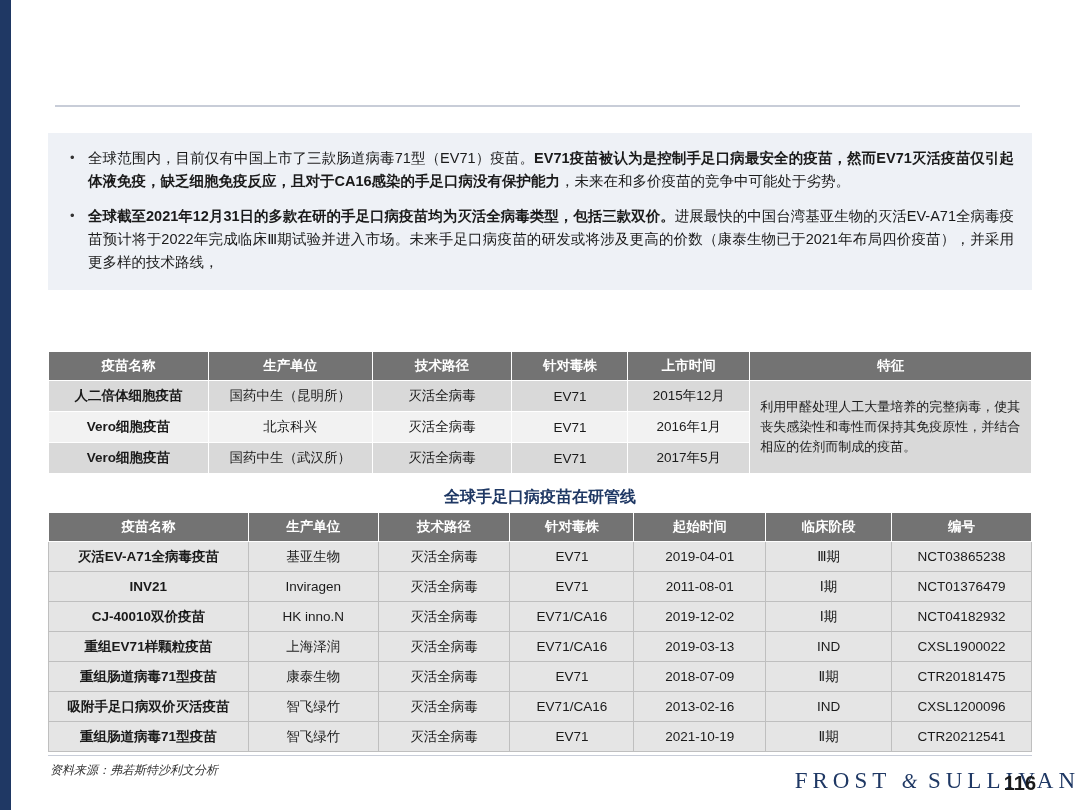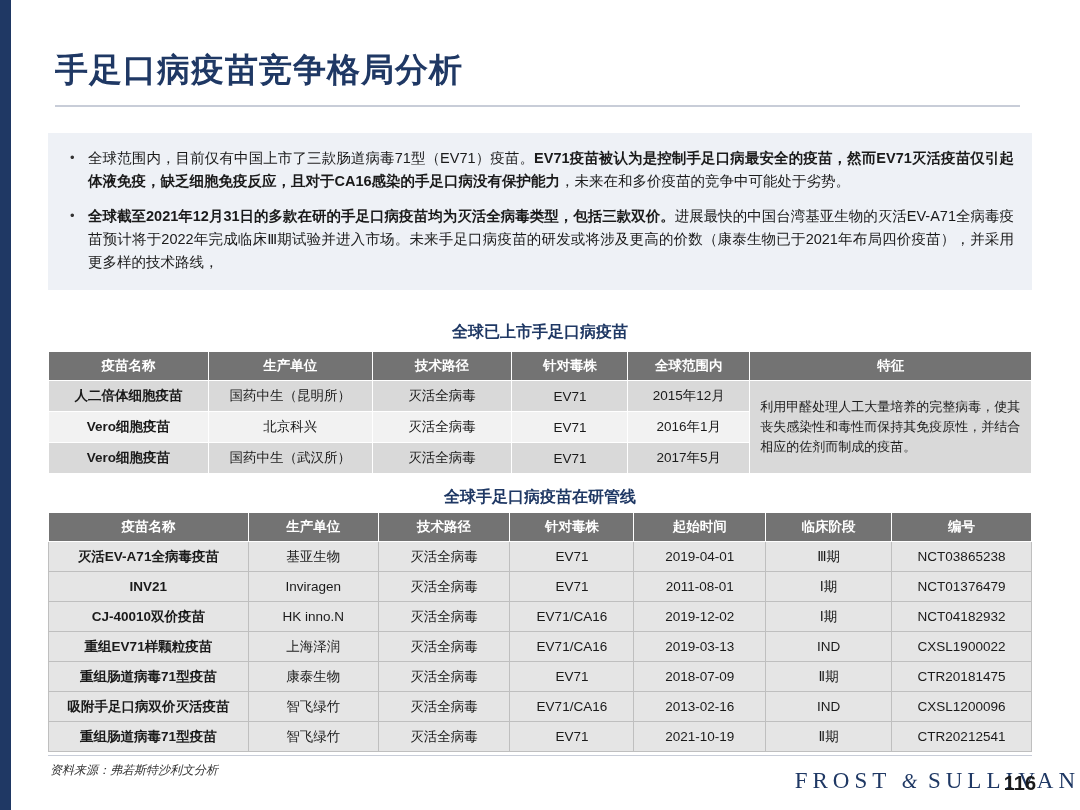--- a/index.html
+++ b/index.html
@@ -182,56 +182,54 @@
     color: #1a1a1a;
   }
 </style>
 </head>
 <body>
 
 <div class="slide">
 
   <div class="accent-bar"></div>
 
-  <div class="title">手足口病疫苗竞争格局分析</div>
   <div class="title-rule"></div>
 
   <div class="callout">
     <div class="bullet-row">
       <div class="bullet-dot">•</div>
       <div class="bullet-text">
         <span>全球范围内，目前仅有中国上市了三款肠道病毒71型（EV71）疫苗。</span><b>EV71疫苗被认为是控制手足口病最安全的疫苗，然而EV71灭活疫苗仅引起体液免疫，缺乏细胞免疫反应，且对于CA16感染的手足口病没有保护能力</b><span>，未来在和多价疫苗的竞争中可能处于劣势。</span>
       </div>
     </div>
     <div class="bullet-row">
       <div class="bullet-dot">•</div>
       <div class="bullet-text">
         <b>全球截至2021年12月31日的多款在研的手足口病疫苗均为灭活全病毒类型，包括三款双价。</b><span>进展最快的中国台湾基亚生物的灭活EV-A71全病毒疫苗预计将于2022年完成临床Ⅲ期试验并进入市场。未来手足口病疫苗的研发或将涉及更高的价数（康泰生物已于2021年布局四价疫苗），并采用更多样的技术路线，</span>
       </div>
     </div>
   </div>
 
-  <div class="section-title" id="sec1-title">全球已上市手足口病疫苗</div>
 
   <table class="tbl1">
     <colgroup>
       <col style="width:160px">
       <col style="width:164px">
       <col style="width:140px">
       <col style="width:116px">
       <col style="width:122px">
       <col style="width:282px">
     </colgroup>
     <thead>
       <tr class="hdr">
         <th>疫苗名称</th>
         <th>生产单位</th>
         <th>技术路径</th>
         <th>针对毒株</th>
-        <th>全球范围内</th>
+        <th>上市时间</th>
         <th>特征</th>
       </tr>
     </thead>
     <tbody>
       <tr class="odd">
         <td class="name">人二倍体细胞疫苗</td>
         <td>国药中生（昆明所）</td>
         <td>灭活全病毒</td>
         <td>EV71</td>
         <td>2015年12月</td>

